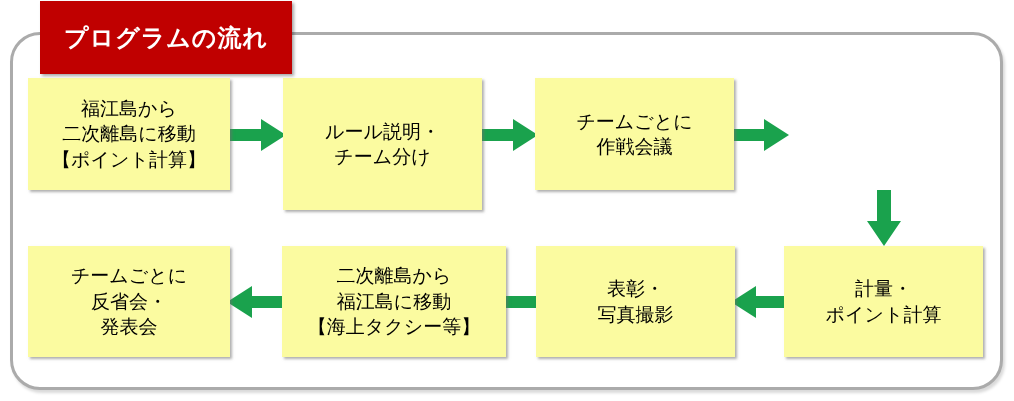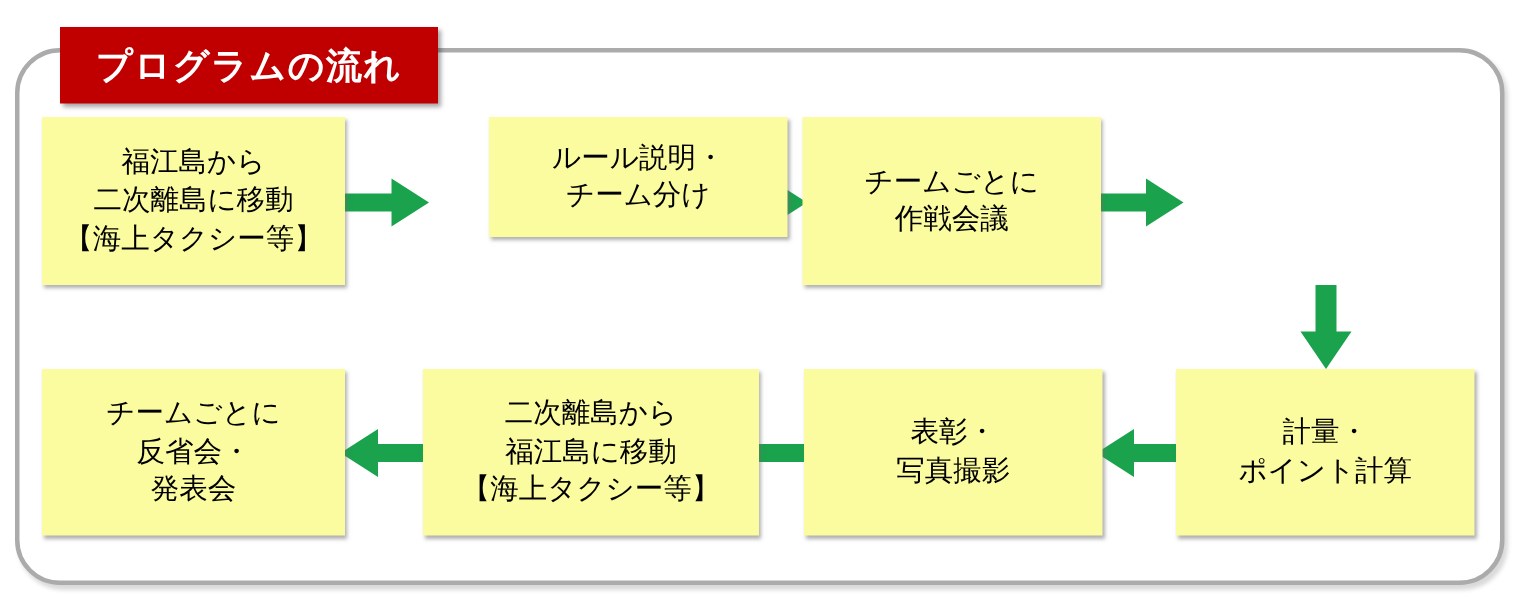--- a/index.html
+++ b/index.html
@@ -22,23 +22,23 @@
     width: 987px;
     height: 352px;
     background: #ffffff;
     border: 3px solid var(--frame, #ABABAB);
     border-radius: 30px;
     box-shadow: 2px 3px 3px rgba(0,0,0,0.15);
   }
   .title-banner {
     position: absolute;
     left: 40px;
-    top: 18px;
+    top: 1px;
     height: 43px;
-    padding: 4px 24px;
+    padding: 15px 24px;
     background: var(--banner, #C00000);
     display: flex;
     align-items: center;
     justify-content: center;
     box-shadow: 2px 2px 3px rgba(0,0,0,0.35);
     z-index: 3;
   }
   .title-banner span {
     color: #ffffff;
     font-size: 24px;
@@ -73,22 +73,22 @@
 <div class="canvas">
 
   <div class="flow-container"></div>
 
   <div class="title-banner">
     <span>プログラムの流れ</span>
   </div>
 
   <div class="flow-box" style="left:28px; top:78px; width:202px; height:112px;">福江島から
 二次離島に移動
-【海上タクシー等】</div>
-  <div class="flow-box" style="left:283px; top:78px; width:199px; height:80px;margin-left:43px;">ルール説明・
+【ポイント計算】</div>
+  <div class="flow-box" style="left:283px; top:78px; width:199px; height:132px;">ルール説明・
 チーム分け</div>
   <div class="flow-box" style="left:535px; top:78px; width:199px; height:112px;">チームごとに
 作戦会議</div>
 
   <div class="flow-box" style="left:536px; top:246px; width:199px; height:111px;">表彰・
 写真撮影</div>
   <div class="flow-box" style="left:784px; top:246px; width:199px; height:111px;">計量・
 ポイント計算</div>
   <div class="flow-box" style="left:282px; top:246px; width:224px; height:111px;">二次離島から
 福江島に移動

